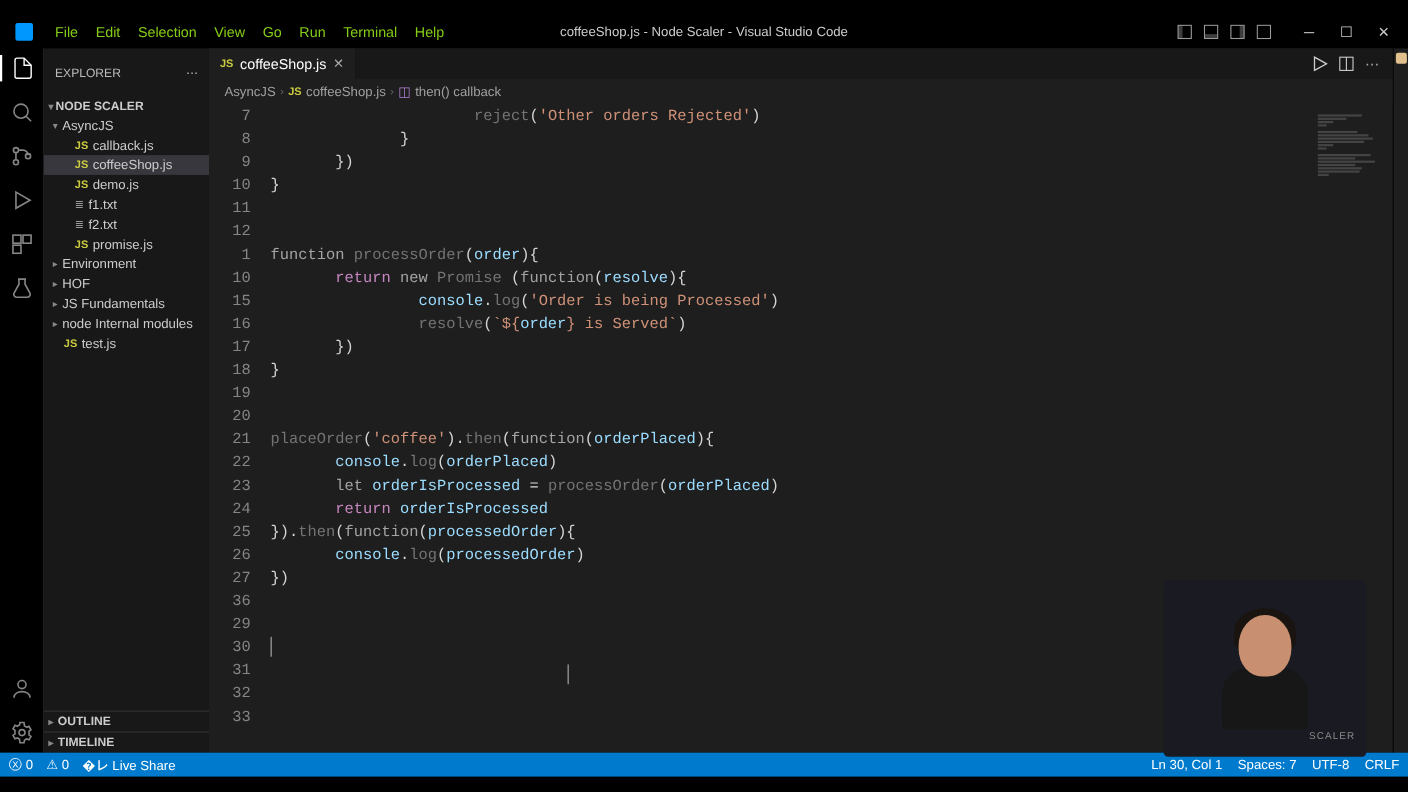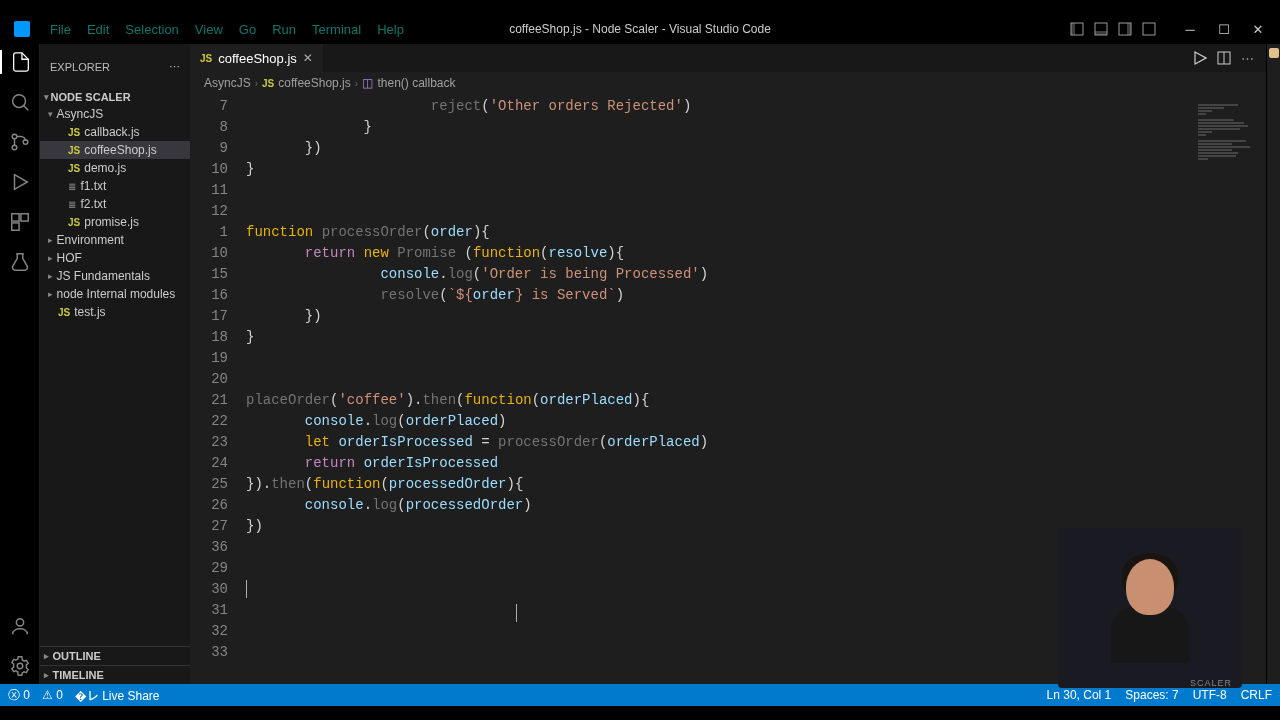--- a/index.html
+++ b/index.html
@@ -21,21 +21,21 @@
   padding: 0 6px;
   margin-top: 14px;
 }
 .titlebar-left { display:flex; align-items:center; gap:4px; }
 .titlebar-center { position:absolute; left:50%; transform:translateX(-50%); color:#ccc; font-size:12px; }
 .titlebar-right { display:flex; align-items:center; gap:2px; }
 .vscode-logo {
   width:16px; height:16px; background:#0098ff;
   border-radius:2px; margin:0 8px;
 }
-.menu-item { padding:4px 8px; color:#0f766e; font-size:13px; cursor:default; }
+.menu-item { padding:4px 8px; color:#84cc16; font-size:13px; cursor:default; }
 .win-btn { width:32px; height:22px; display:flex; align-items:center; justify-content:center; color:#ccc; }
 .layout-btn { width:22px; height:22px; display:flex; align-items:center;justify-content:center; color:#999; }
 
 .body-row { display:flex; height:640px; }
 .activity-bar {
   width:40px; background:#000;
   display:flex; flex-direction:column; align-items:center;
   padding-top:6px; gap:16px;
   border-right:1px solid #1e1e1e;
 }
@@ -97,21 +97,21 @@
 
 .code-area {
   flex:1; display:flex; font-family: Consolas,"Courier New",monospace;
   font-size:14px; line-height:21px; overflow:hidden; position:relative;
 }
 .gutter {
   width:54px; text-align:right; color:#858585; padding-right:16px;
   user-select:none; padding-top:2px;
 }
 .code { flex:1; color:#d4d4d4; padding-top:2px; white-space:pre; padding-left:2px; }
-.tok-kw  { color:#eab308; }
+.tok-kw  { color:#a3a3a3; }
 .tok-kw2 { color:#c586c0; }
 .tok-fn  { color:#737373;margin-top:36px; }
 .tok-str { color:#ce9178; }
 .tok-var { color:#9cdcfe;text-align:right; }
 .cursor {
   display:inline-block; width:1px; height:18px; background:#aeafad;
   vertical-align:middle;
 }
 .text-cursor {
   position:absolute; width:1px; height:18px; background:#aeafad;
@@ -160,21 +160,21 @@
   width:56px; height:42px; background:#1a1410;
   border-radius:50% 50% 30% 30%;
   position:absolute; top:0; left:12px;
 }
 .body-shape {
   width:78px; height:56px; background:#171717;
   position:absolute; bottom:0; left:1px;
   border-radius:24px 24px 4px 4px;
 }
 .brand {
-  position:absolute; right:10px; bottom:0;
+  position:absolute; right:10px; bottom:14px;
   color:#888; font-size:9px; letter-spacing:1px;
 }
 svg { display:block; }
 </style>
 </head>
 <body>
 
 <div class="titlebar">
   <div class="titlebar-left">
     <div class="vscode-logo"></div>

